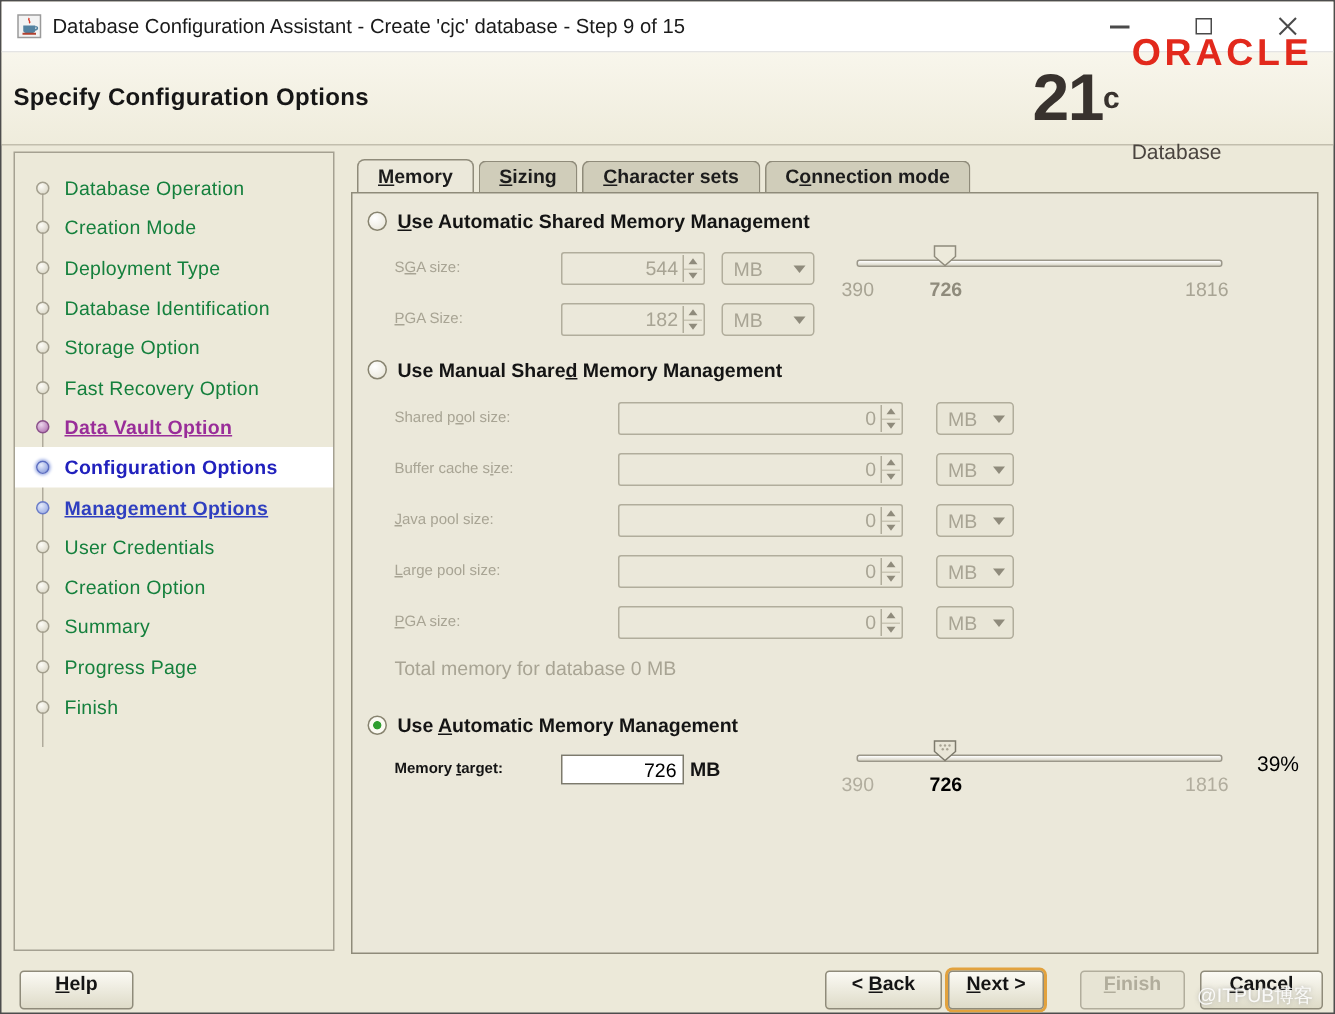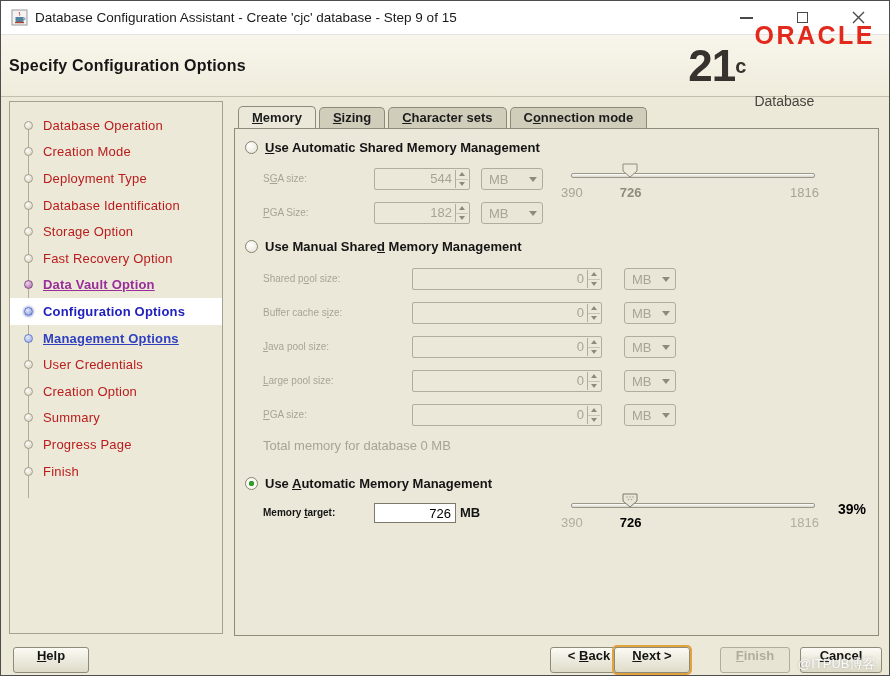--- a/index.html
+++ b/index.html
@@ -46,21 +46,21 @@
   .sidebar {
     position:absolute; left:8px; top:4px; width:214px; height:533px;
     border:1px solid #a5a192; background:#ece9d9; padding-top:10px; overflow:hidden;
   }
   .connector { position:absolute; left:18px; top:24px; width:1px; height:372px; background:#b0ab9c; }
   .step { position:relative; height:26.6px; display:flex; align-items:center; padding-left:14px; }
   .dot {
     width:9px; height:9px; border-radius:50%; margin-right:10px; flex:0 0 9px;
     border:1px solid #a39f8e; background:radial-gradient(circle at 35% 30%, #fdfcf7, #d6d2c0);
   }
-  .s-label { font-size:13px; color:#b91c1c; letter-spacing:.2px; white-space:nowrap; }
+  .s-label { font-size:13px; color:#15803d; letter-spacing:.2px; white-space:nowrap; }
   .step.visited .dot { border-color:#8a4f8a; background:radial-gradient(circle at 35% 30%, #ecd6ec, #a964a9); }
   .step.visited .s-label { color:#992d99; font-weight:bold; text-decoration:underline; }
   .step.current { background:#ffffff; }
   .step.current .dot { border-color:#5a6cc0; background:radial-gradient(circle at 35% 30%, #e6ecfb, #7d92d8); box-shadow:0 0 2px 1px #aab8e8; }
   .step.current .s-label { color:#2121bd; font-weight:bold; }
   .step.link .dot { border-color:#6a7cc8; background:radial-gradient(circle at 35% 30%, #e6ecfb, #8fa2e0); }
   .step.link .s-label { color:#2f3fc0; font-weight:bold; text-decoration:underline; }
 
   
   .tabs { position:absolute; left:237px; top:10px; display:flex; gap:3px; z-index:3; }
@@ -115,21 +115,21 @@
   .slider.active .smin, .slider.active .smax { color:#b1ad9e; }
 
   .total-line { position:absolute; left:28px; font-size:13px; color:#a8a494; white-space:nowrap; }
 
   .mt-input {
     position:absolute; left:139px; top:374px; width:82px; height:20px;
     border:1px solid #7d7a6c; background:#ffffff; font-size:13px; text-align:right;
     padding-right:4px; font-family:"Liberation Sans","DejaVu Sans",sans-serif; color:#000;
   }
   .mt-unit { position:absolute; left:225px; top:376px; font-size:13px; font-weight:bold; color:#141414; }
-  .pct { position:absolute; left:603px; top:372px; font-size:14px; font-weight:bold; color:#000; }
+  .pct { position:absolute; left:603px; top:372px; font-size:14px; font-weight:normal; color:#000; }
 
   
   .footer { position:absolute; left:0; top:640px; right:0; height:36px; }
   .btn {
     position:absolute; top:6px; height:26px; font-size:13px; font-weight:bold; color:#141414;
     background:linear-gradient(#fbfaf4,#dedbc8); border:1px solid #8f8b7a; border-radius:3px;
     display:flex; align-items:flex-start; justify-content:center; cursor:default; white-space:nowrap;
   }
   .btn.default { box-shadow:0 0 0 2px #e2a23e; }
   .btn.disabled { color:#b1ad9c; background:#e7e4d4; border-color:#b1ad9c; }
@@ -394,21 +394,21 @@
     </div>
   </div>
 
   <div class="footer">
     <div class="btn" style="left:12px; width:76px">
         <span><span></span><u>H</u><span>elp</span></span>
       </div>
     <div class="btn" style="left:549px; width:78px">
         <span><span>&lt; </span><u>B</u><span>ack</span></span>
       </div>
-    <div class="btn default" style="left:613px; width:76px">
+    <div class="btn default" style="left:631px; width:64px">
         <span><span></span><u>N</u><span>ext &gt;</span></span>
       </div>
     <div class="btn disabled" style="left:719px; width:70px">
         <span><span></span><u>F</u><span>inish</span></span>
       </div>
     <div class="btn" style="left:799px; width:82px">
         <span><span></span><u>C</u><span>ancel</span></span>
       </div>
   </div>
 

